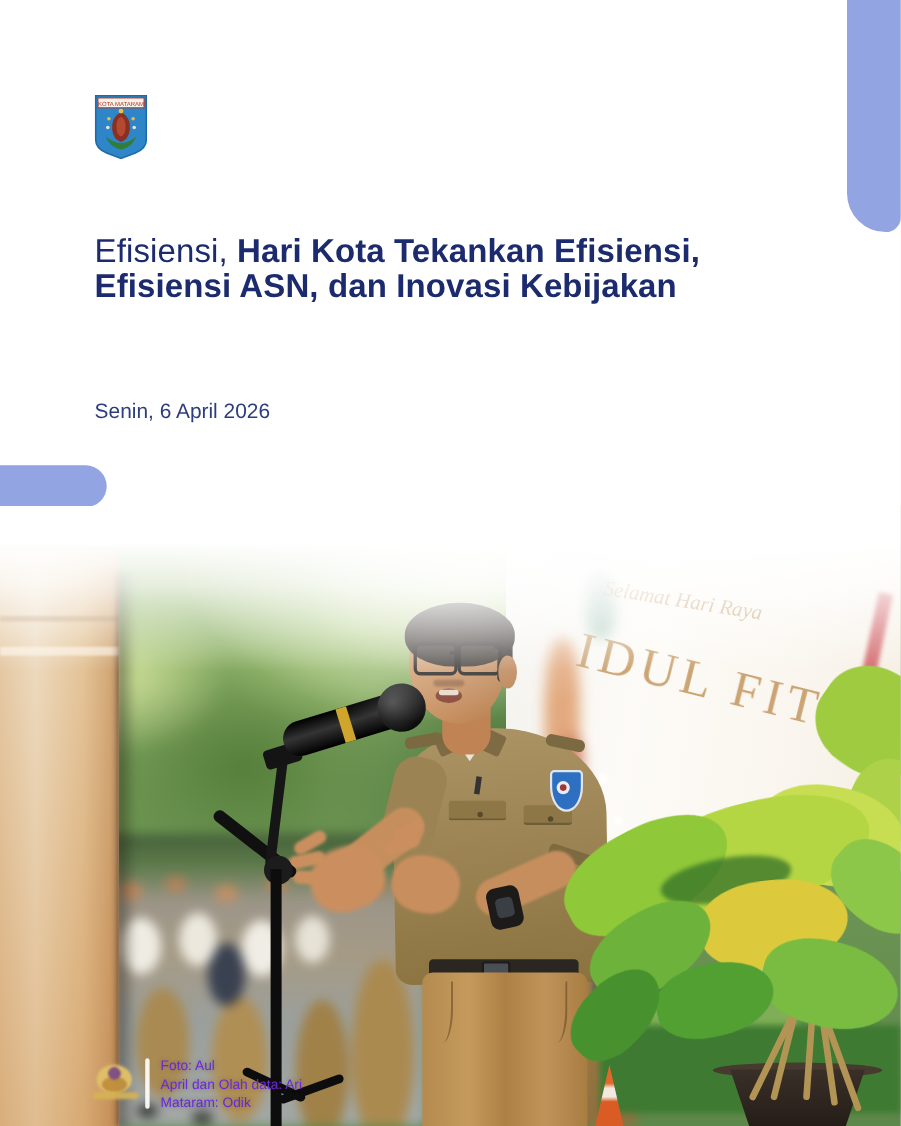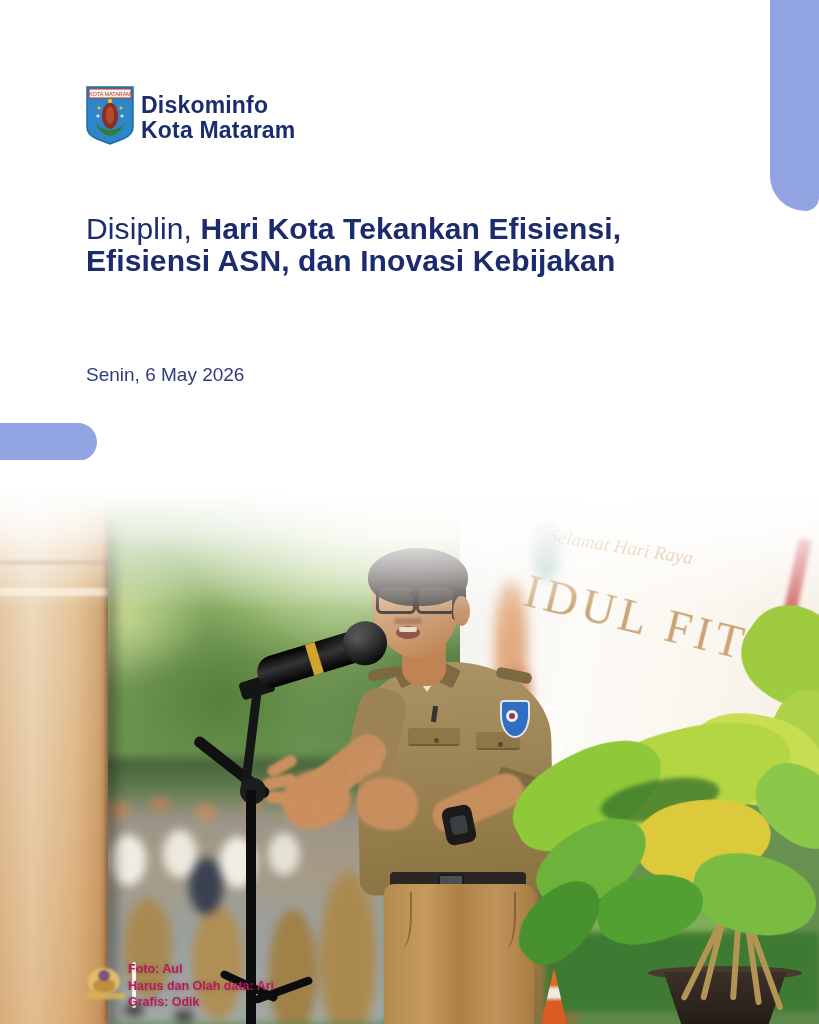--- a/index.html
+++ b/index.html
@@ -171,21 +171,21 @@
   
   .credit-emblem{left:86px;top:505px;width:36px;height:36px;border-radius:50%;filter:blur(1px);opacity:.95;
     background:
       radial-gradient(8px 8px at 50% 30%,#7e4f86 70%,transparent 72%),
       radial-gradient(16px 10px at 50% 58%,#c2913e 70%,transparent 72%),
       radial-gradient(22px 18px at 50% 45%,#e2c168 70%,transparent 74%),
       radial-gradient(26px 26px at 50% 50%,rgba(240,220,170,.5),transparent 75%);}
   .credit-emblem-text{left:84px;top:533px;width:42px;height:6px;background:#d8b353;filter:blur(1.5px);
     border-radius:3px;opacity:.9;}
   .credit-bar{left:132px;top:502px;width:4px;height:46px;background:#ffffff;border-radius:2px;opacity:.92;}
-  .credits{left:128px;top:501px;color:#be185d;font-size:12.5px;line-height:16.5px;font-weight:700;
+  .credits{left:146px;top:501px;color:#6d28d9;font-size:12.5px;line-height:16.5px;font-weight:400;
     text-shadow:0 0 4px rgba(60,60,50,.4);}
 </style>
 </head>
 <body>
 
 <div id="canvas">
 
   <div class="a corner-right"></div>
   <div class="a pill-left"></div>
 
@@ -198,29 +198,25 @@
         <path d="M24 16 q9 4 8 16 q-1 9 -8 11 q-7 -2 -8 -11 q-1 -12 8 -16 Z" fill="#8a2f23"></path>
         <path d="M24 20 q5 3 4 11 q-0.5 6 -4 7 q-3.5 -1 -4 -7 q-1 -8 4 -11 Z" fill="#b3492f"></path>
         <circle cx="24" cy="15" r="2.2" fill="#e8c33a"></circle>
         <circle cx="13" cy="22" r="1.6" fill="#e8c33a"></circle>
         <circle cx="35" cy="22" r="1.6" fill="#e8c33a"></circle>
         <circle cx="12" cy="30" r="1.6" fill="#e8e4da"></circle>
         <circle cx="36" cy="30" r="1.6" fill="#e8e4da"></circle>
         <path d="M10 38 q14 12 28 0 q-4 10 -14 12 q-10 -2 -14 -12 Z" fill="#2f7d38"></path>
       </svg>
     </span>
-    <div class="brand-name">
-      <div>Diskominfo</div>
-      <div>Kota Mataram</div>
-    </div>
   </div>
 
-  <h1 class="a headline"><br><span>Disiplin, </span><b>Hari Kota Tekankan Efisiensi,</b><br><b>Efisiensi ASN, dan Inovasi Kebijakan</b></h1>
-
-  <div class="a dateline">Senin, 6 May 2026</div>
+  <h1 class="a headline"><br><span>Efisiensi, </span><b>Hari Kota Tekankan Efisiensi,</b><br><b>Efisiensi ASN, dan Inovasi Kebijakan</b></h1>
+
+  <div class="a dateline">Senin, 6 April 2026</div>
 
   <div class="a photo">
     <div class="a photo-bg"></div>
 
     <div class="a banner"></div>
     <div class="a banner-blob" style="left:495px;top:120px;width:32px;height:150px;background:#d98a4e;opacity:.7;"></div>
     <div class="a banner-blob" style="left:533px;top:58px;width:26px;height:62px;background:#7fae9e;opacity:.6;"></div>
     <div class="a banner-blob" style="left:505px;top:208px;width:26px;height:72px;background:#c66555;opacity:.55;"></div>
     <div class="a" style="left:786px;top:78px;width:13px;height:124px;background:#cc4f55;transform:rotate(12deg);filter:blur(2px);opacity:.8;"></div>
     <div class="a banner-script">Selamat Hari Raya</div>
@@ -322,18 +318,18 @@
     </div>
 
     <div class="a top-fade"></div>
     <div class="a top-fade2"></div>
 
     <div class="a credit-emblem"></div>
     <div class="a credit-emblem-text"></div>
     <div class="a credit-bar"></div>
     <div class="a credits">
       <div>Foto: Aul</div>
-      <div>Harus dan Olah data: Ari</div>
-      <div>Grafis: Odik</div>
+      <div>April dan Olah data: Ari</div>
+      <div>Mataram: Odik</div>
     </div>
   </div>
 
 </div>
 
 </body></html>

